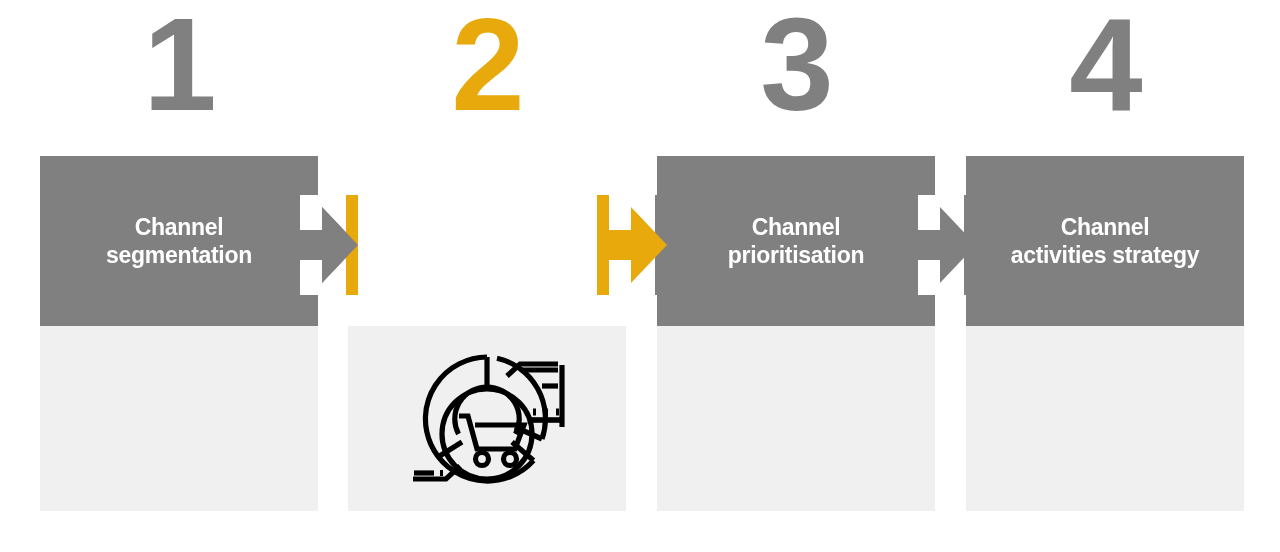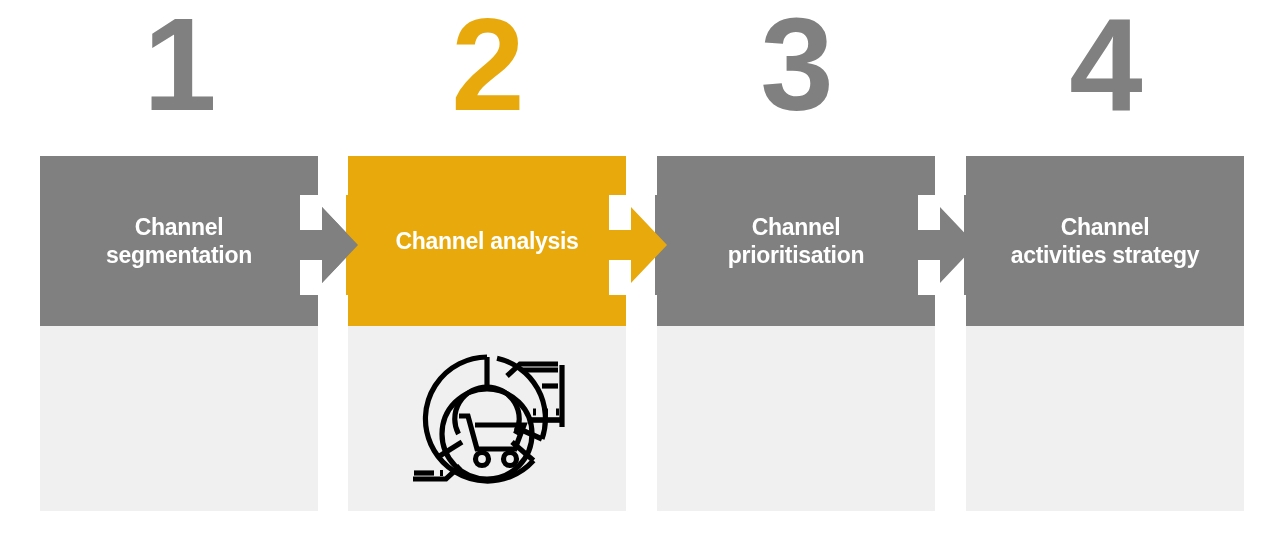--- a/index.html
+++ b/index.html
@@ -75,23 +75,20 @@
 
   <div class="panel" style="left:40px;">
     <div class="head" style="background: rgb(128, 128, 128);">
       <div class="label">Channel
 segmentation</div>
     </div>
     <div class="body" style="background: rgb(240, 240, 240);"></div>
   </div>
 
   <div class="panel" style="left:348px;">
-    <div class="head" style="background: rgb(232, 169, 12);">
-      <div class="label">Channel analysis</div>
-    </div>
     <div class="body" style="background: rgb(240, 240, 240);">
       <span class="icon-wrap">
         <svg viewBox="0 0 170 160" xmlns="http://www.w3.org/2000/svg">
           <g fill="none" stroke="#000000" stroke-width="5.2" stroke-linecap="butt" stroke-linejoin="miter">
 
             <path d="M85 18 A62 62 0 1 0 131.5 121.5"></path>
 
             <path d="M95 19.2 A62 62 0 0 1 140 100"></path>
 
             <path d="M85 48 A32 32 0 0 1 113.5 95"></path>

